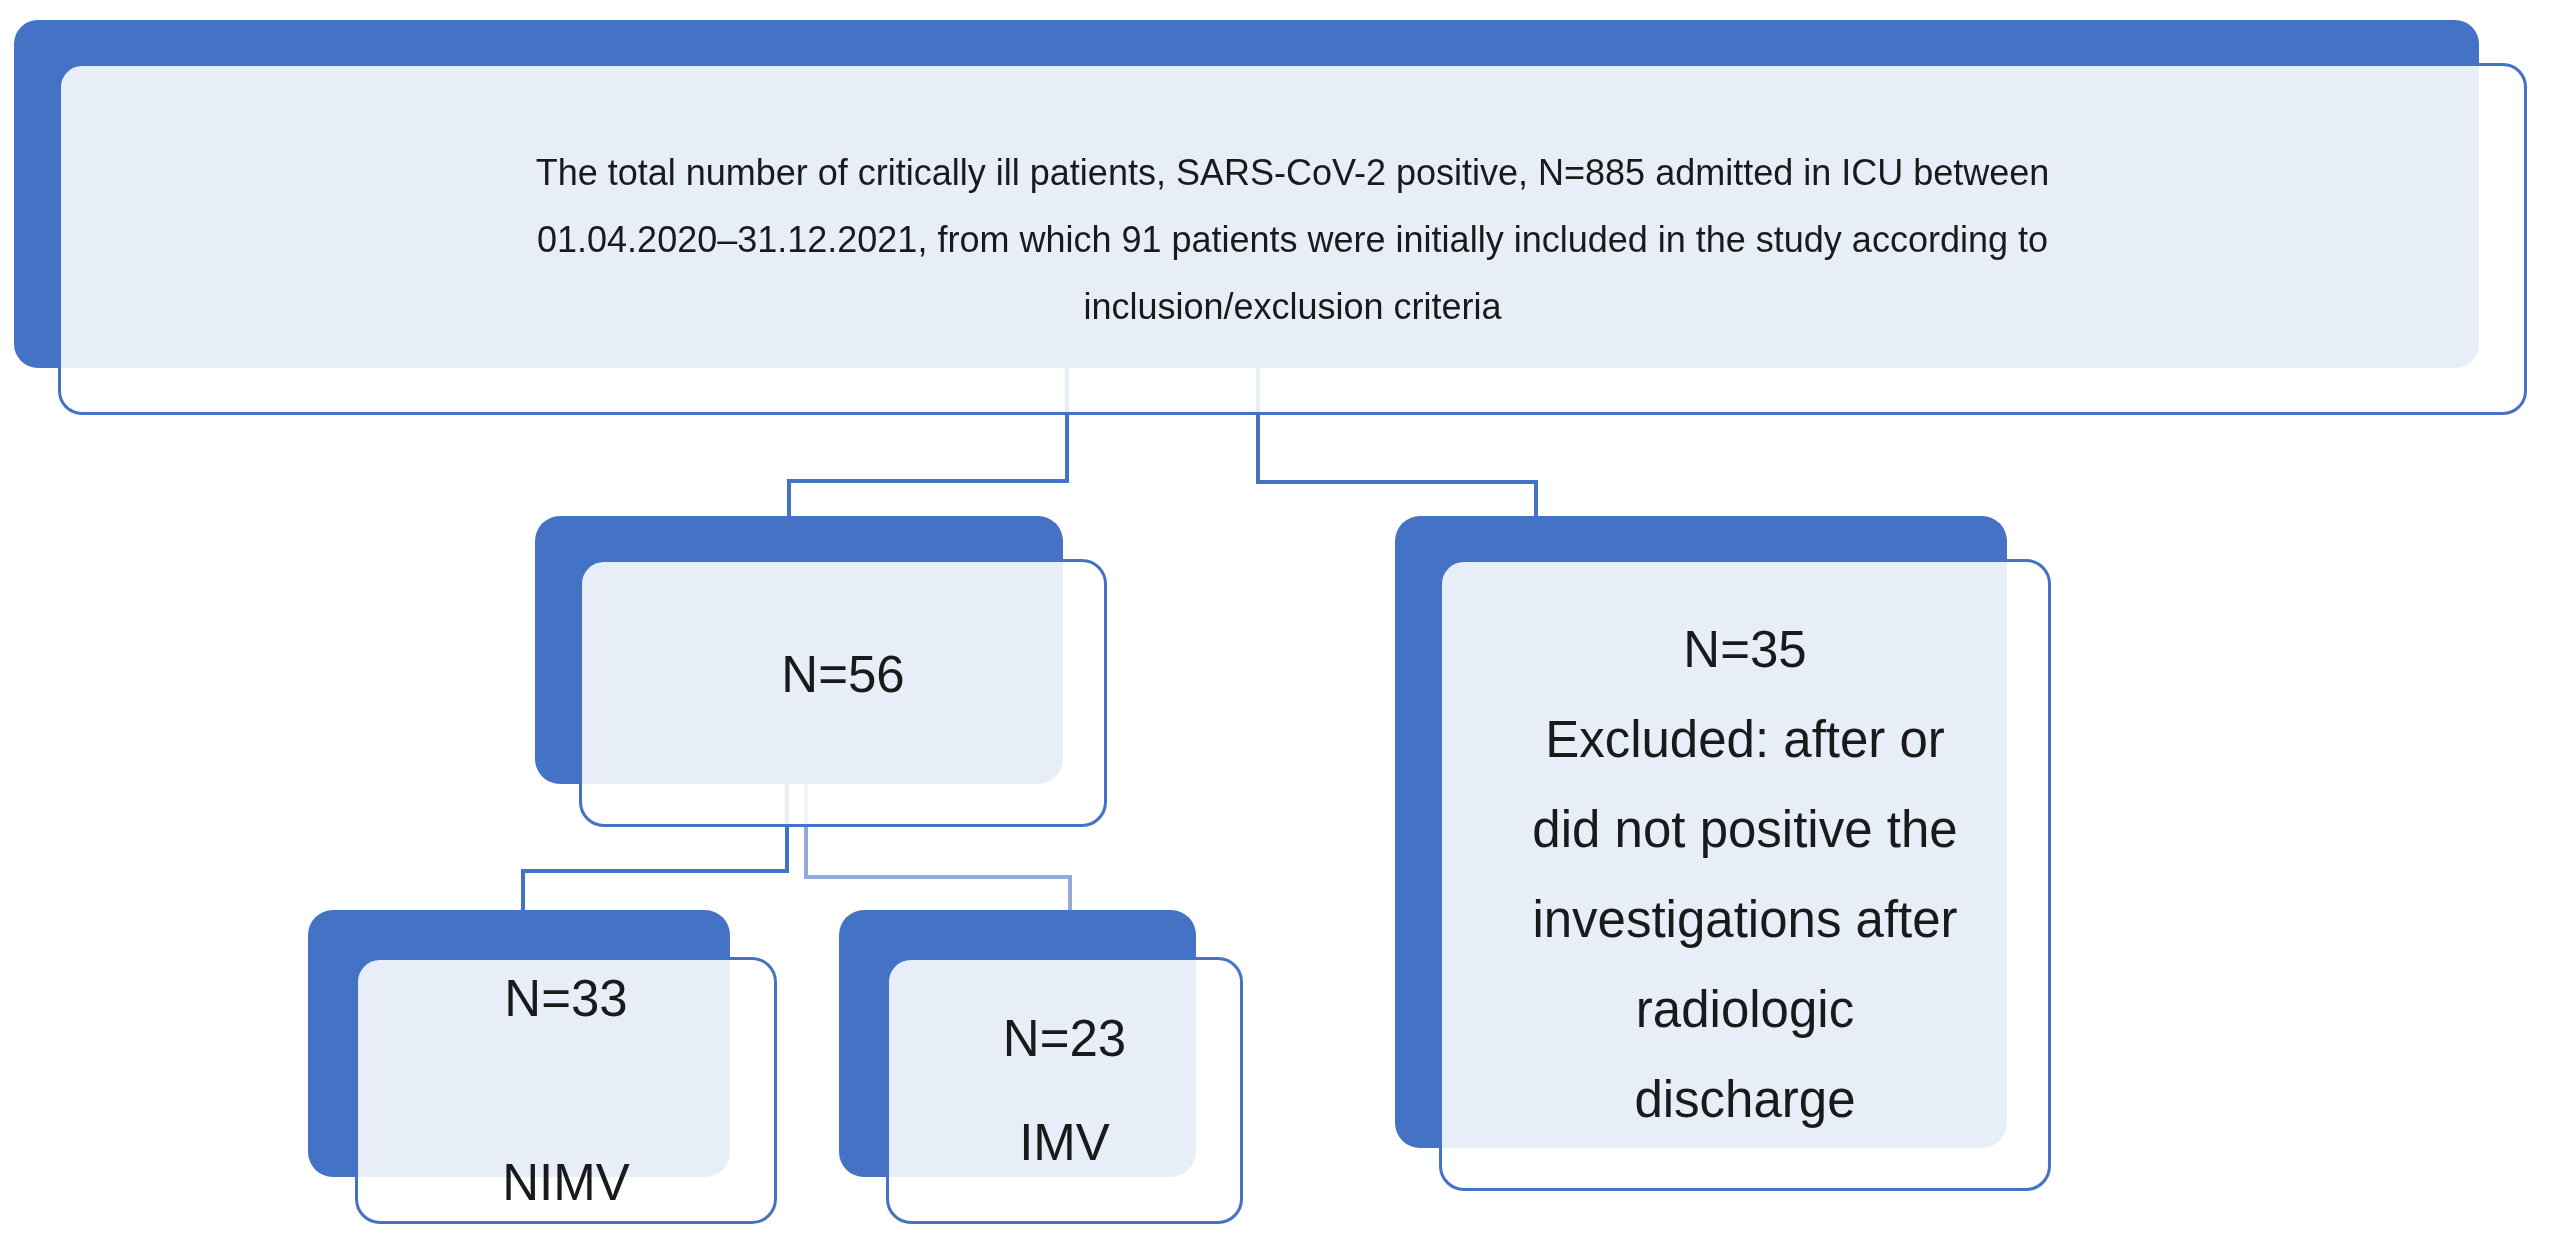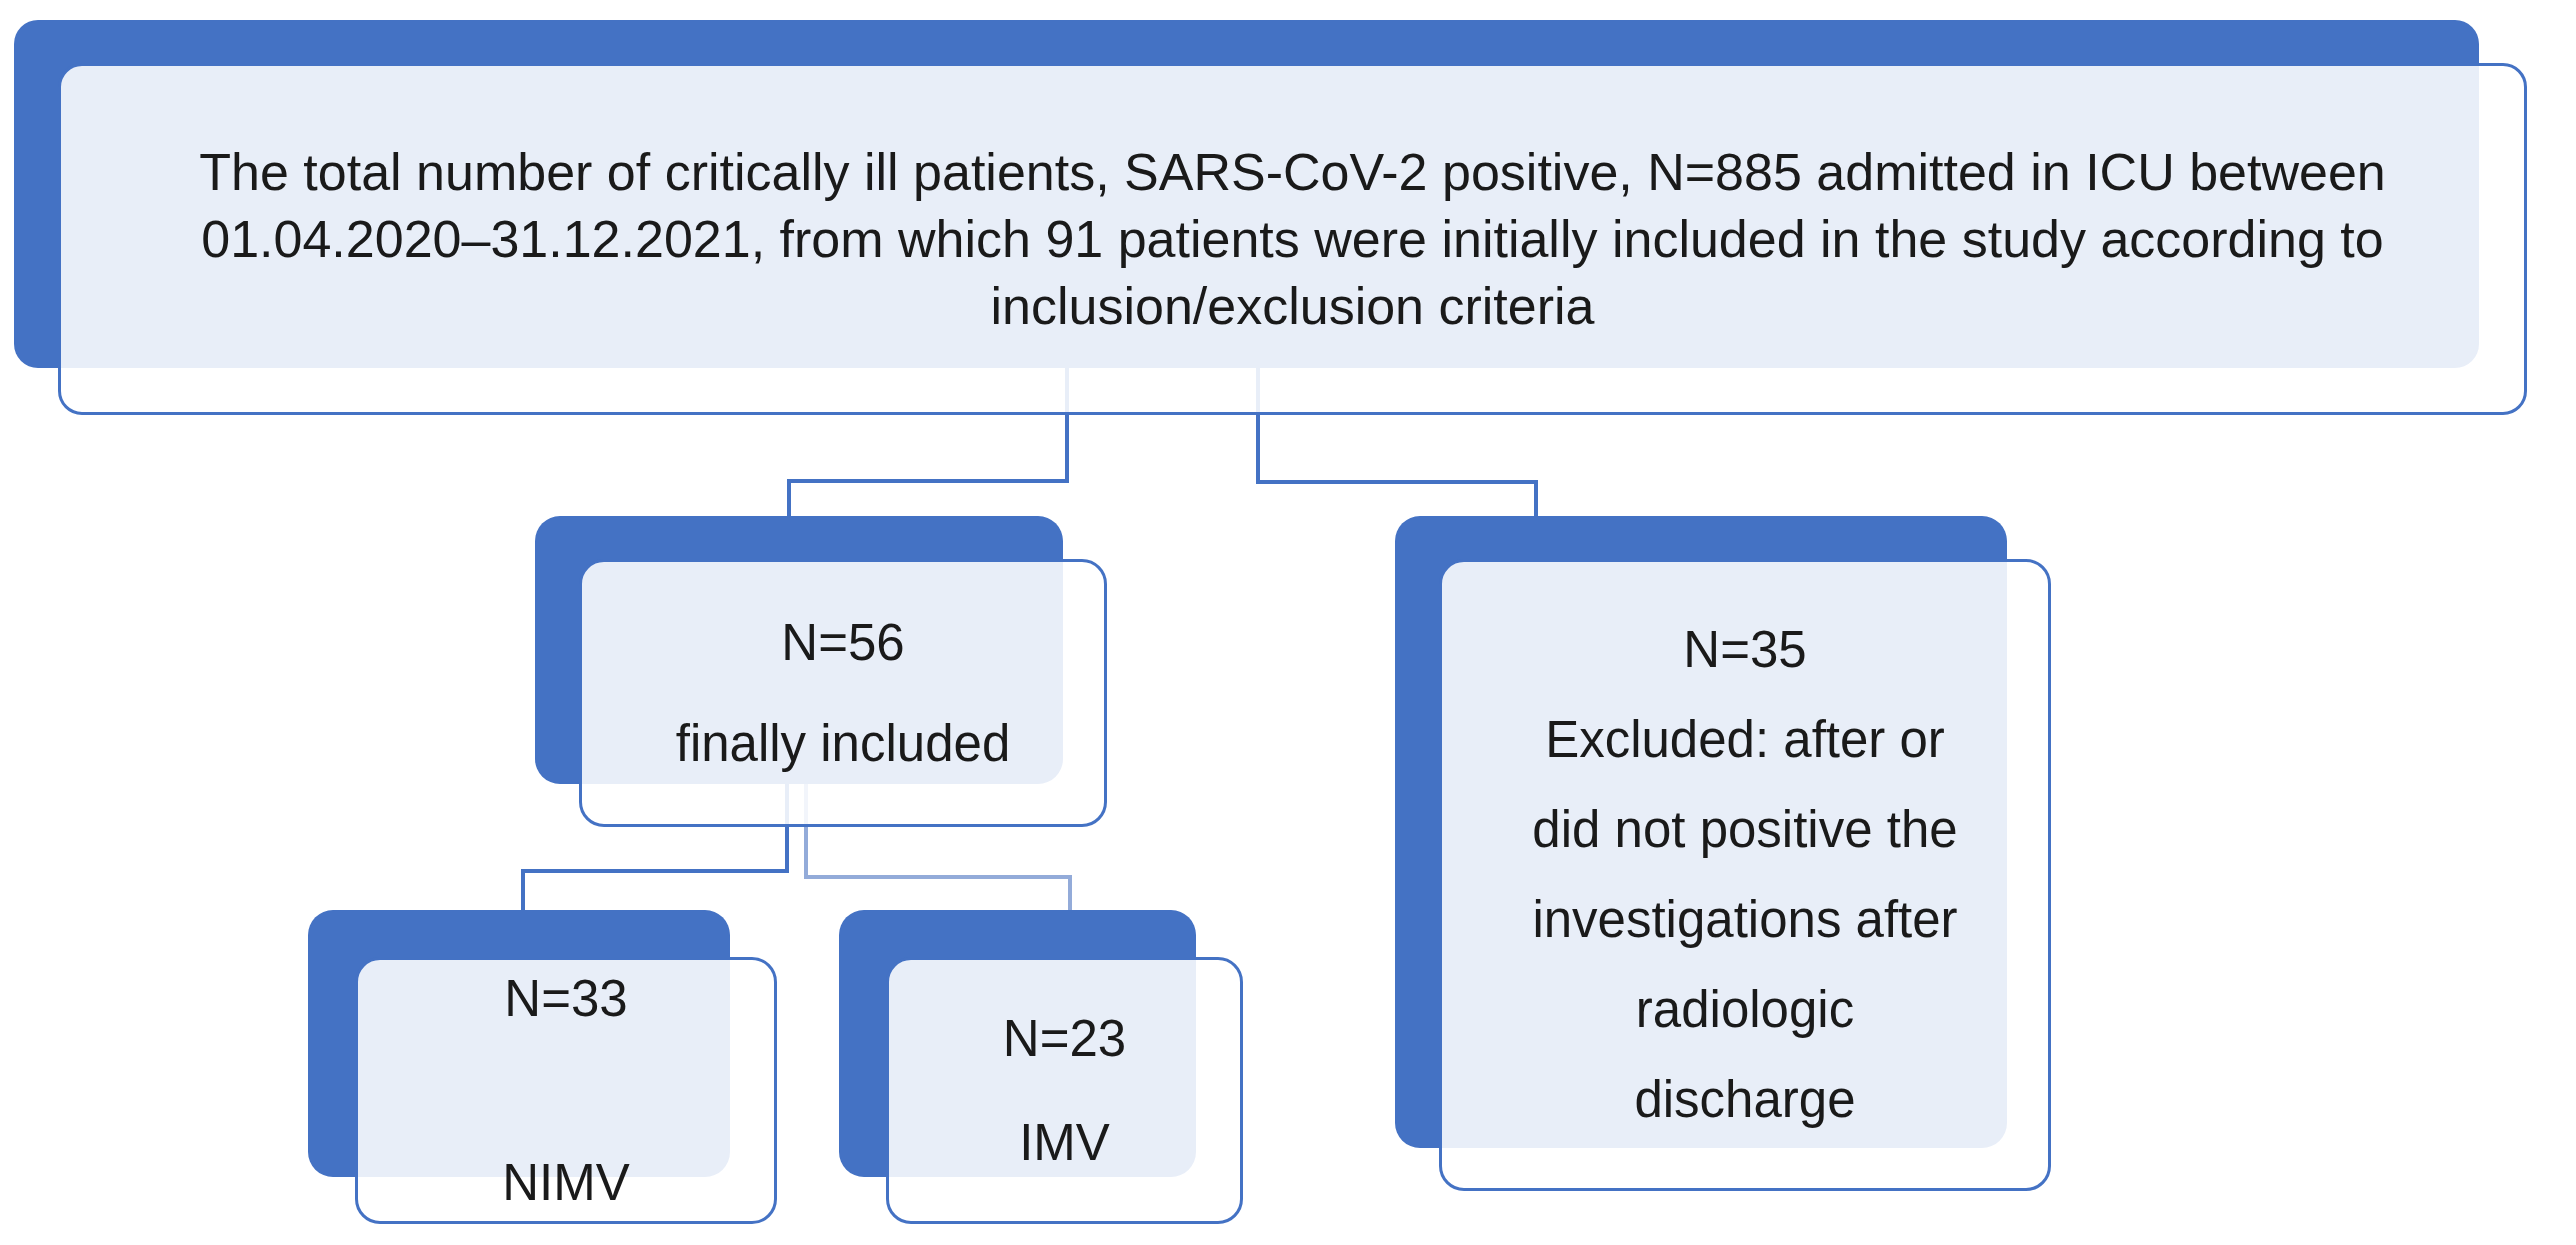--- a/index.html
+++ b/index.html
@@ -39,21 +39,21 @@
     text-align:center;
     color:#1a1a1a;
   }
   .nodebox .bigline{
     font-size:51px;
     line-height:63px;
     white-space:nowrap;
   }
   #top-box{
     border-radius:24px;
-    font-size:52px;
+    font-size:36px;
     line-height:67px;
     align-items:flex-end;
   }
   #top-box .topline{ width:100%; white-space:nowrap; }
   #excluded-box .bigline{
     line-height:90px;
     white-space:nowrap;
   }
   .gap48{ height:38px; }
   .gap52{ height:41px; }
@@ -87,21 +87,20 @@
 
   <div class="nodebox" id="top-box" style="left:58px;top:63px;width:2469px;height:352px;">
     <div class="topline">The total number of critically ill patients, SARS-CoV-2 positive, N=885 admitted in ICU between</div>
     <div class="topline">01.04.2020–31.12.2021, from which 91 patients were initially included in the study according to</div>
     <div class="topline">inclusion/exclusion criteria</div>
   </div>
 
   <div class="nodebox" style="left:579px;top:559px;width:528px;height:268px;text-align:center;">
     <div class="bigline">N=56</div>
     <div class="gap48"></div>
-    <div class="bigline">finally included</div>
   </div>
 
   <div class="nodebox" id="excluded-box" style="left:1439px;top:559px;width:612px;height:632px;">
     <div class="bigline">N=35</div>
     <div class="bigline">Excluded: after or</div>
     <div class="bigline">did not positive the</div>
     <div class="bigline">investigations after</div>
     <div class="bigline">radiologic</div>
     <div class="bigline">discharge</div>
   </div>

